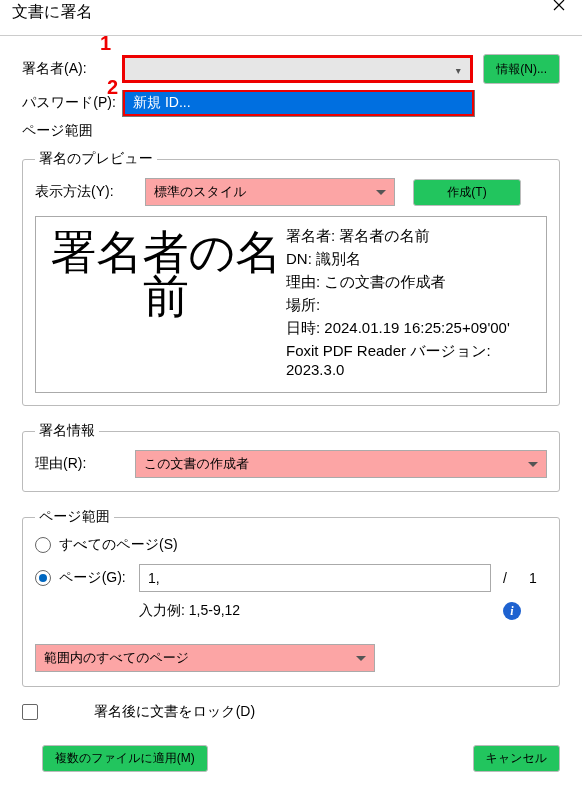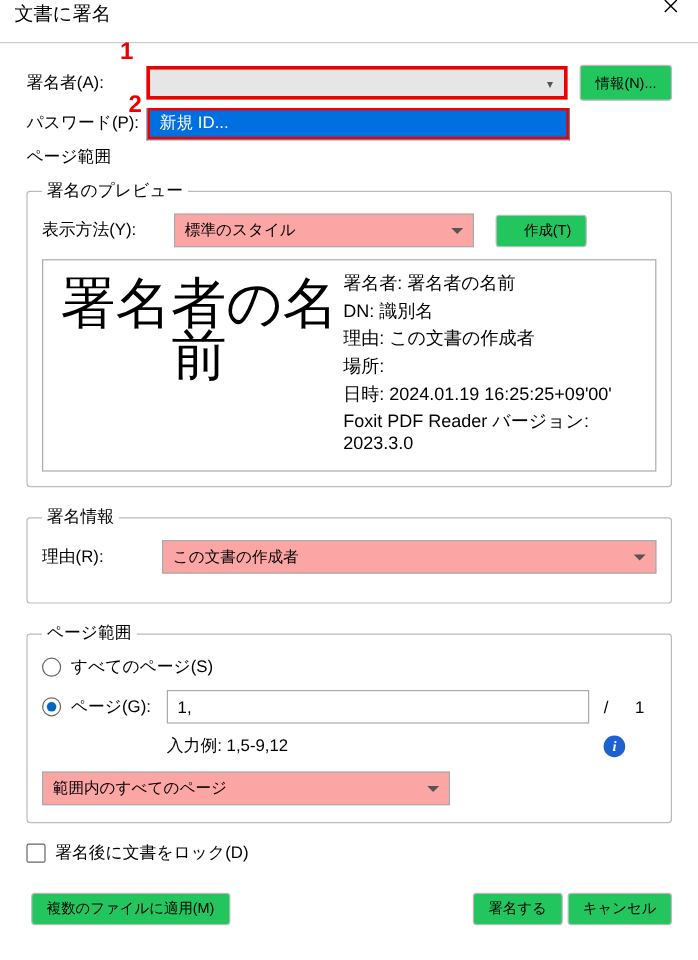--- a/index.html
+++ b/index.html
@@ -43,21 +43,21 @@
 
   .radio-row { display:flex; align-items:center; margin-bottom:10px; }
   .radio { width:16px; height:16px; border:1px solid #666; border-radius:50%; margin-right:8px; display:inline-flex; align-items:center; justify-content:center; }
   .radio.checked::after { content:""; width:8px; height:8px; background:#0067c0; border-radius:50%; }
   .checkbox { width:16px; height:16px; border:1px solid #666; border-radius:2px; margin-right:8px; display:inline-block; }
 
   .info-icon { width:18px; height:18px; border-radius:50%; background:#1e62d0; color:#fff; font-size:12px; font-style:italic; font-weight:bold; display:inline-flex; align-items:center; justify-content:center; font-family:serif; }
 
   .footer { display:flex; align-items:center; padding:6px 22px 10px 22px; }
   .footer .spacer { flex:1; }
-  .footer .btn { margin-left:4px; }
+  .footer .btn { margin-left:20px; }
 </style>
 </head>
 <body>
 
 <div class="titlebar">
   <span>文書に署名</span>
   <div class="titlebar-close">
     <svg width="12" height="12" viewBox="0 0 12 12">
         <path d="M1 1 L11 11 M11 1 L1 11" stroke="#000" stroke-width="1.2"></path>
       </svg>
@@ -89,38 +89,38 @@
     <div class="label" style="width:110px;">ページ範囲</div>
   </div>
 
   <fieldset>
     <legend>署名のプレビュー</legend>
     <div class="row">
       <div class="label" style="width:110px;">表示方法(Y):</div>
       <div class="select" style="max-width:250px;">
         <span>標準のスタイル</span>
       </div>
-      <button class="btn" style="margin-left:18px; width:76px;text-align:right;">作成(T)</button>
+      <button class="btn" style="margin-left:18px; width:108px;">作成(T)</button>
     </div>
     <div class="preview-box" style="position:relative;">
       <div class="preview-left">署名者の名前</div>
       <div class="preview-right">
         <div>署名者: 署名者の名前</div>
         <div>DN: 識別名</div>
         <div>理由: この文書の作成者</div>
         <div>場所:</div>
         <div>日時: 2024.01.19 16:25:25+09'00'</div>
         <div>Foxit PDF Reader バージョン: 2023.3.0</div>
       </div>
     </div>
   </fieldset>
 
   <fieldset>
     <legend>署名情報</legend>
-    <div class="row" style="margin-bottom:12px;">
+    <div class="row" style="margin-bottom:1px;">
       <div class="label">理由(R):</div>
       <div class="select">
         <span>この文書の作成者</span>
       </div>
     </div>
   </fieldset>
 
   <fieldset>
     <legend>ページ範囲</legend>
 
@@ -130,38 +130,37 @@
     </div>
 
     <div class="radio-row">
       <span class="radio checked"></span>
       <span style="width:80px;">ページ(G):</span>
       <input class="input input-long" value="1," style="">
       <span class="slash">/</span>
       <span class="totpages">1</span>
     </div>
 
-    <div class="row" style="margin-left:104px; margin-bottom:12px;">
+    <div class="row" style="margin-left:104px; margin-bottom:24px;">
       <span style="flex:1;">入力例: 1,5-9,12</span>
       <span class="info-icon">i</span>
       <span style="width:26px;"></span>
     </div>
 
     <div class="row" style="margin-bottom:2px;">
       <div class="select" style="max-width:340px;">
         <span>範囲内のすべてのページ</span>
       </div>
     </div>
   </fieldset>
 
-  <div class="row" style="margin-top:4px;">
+  <div class="row" style="margin-top:4px;gap:48px;">
     <span class="checkbox"></span>
     <span>署名後に文書をロック(D)</span>
   </div>
 
 </div>
 
 <div class="footer">
   <button class="btn">複数のファイルに適用(M)</button>
   <div class="spacer"></div>
-  <button class="btn">署名する</button>
   <button class="btn">キャンセル</button>
 </div>
 
 </body></html>

